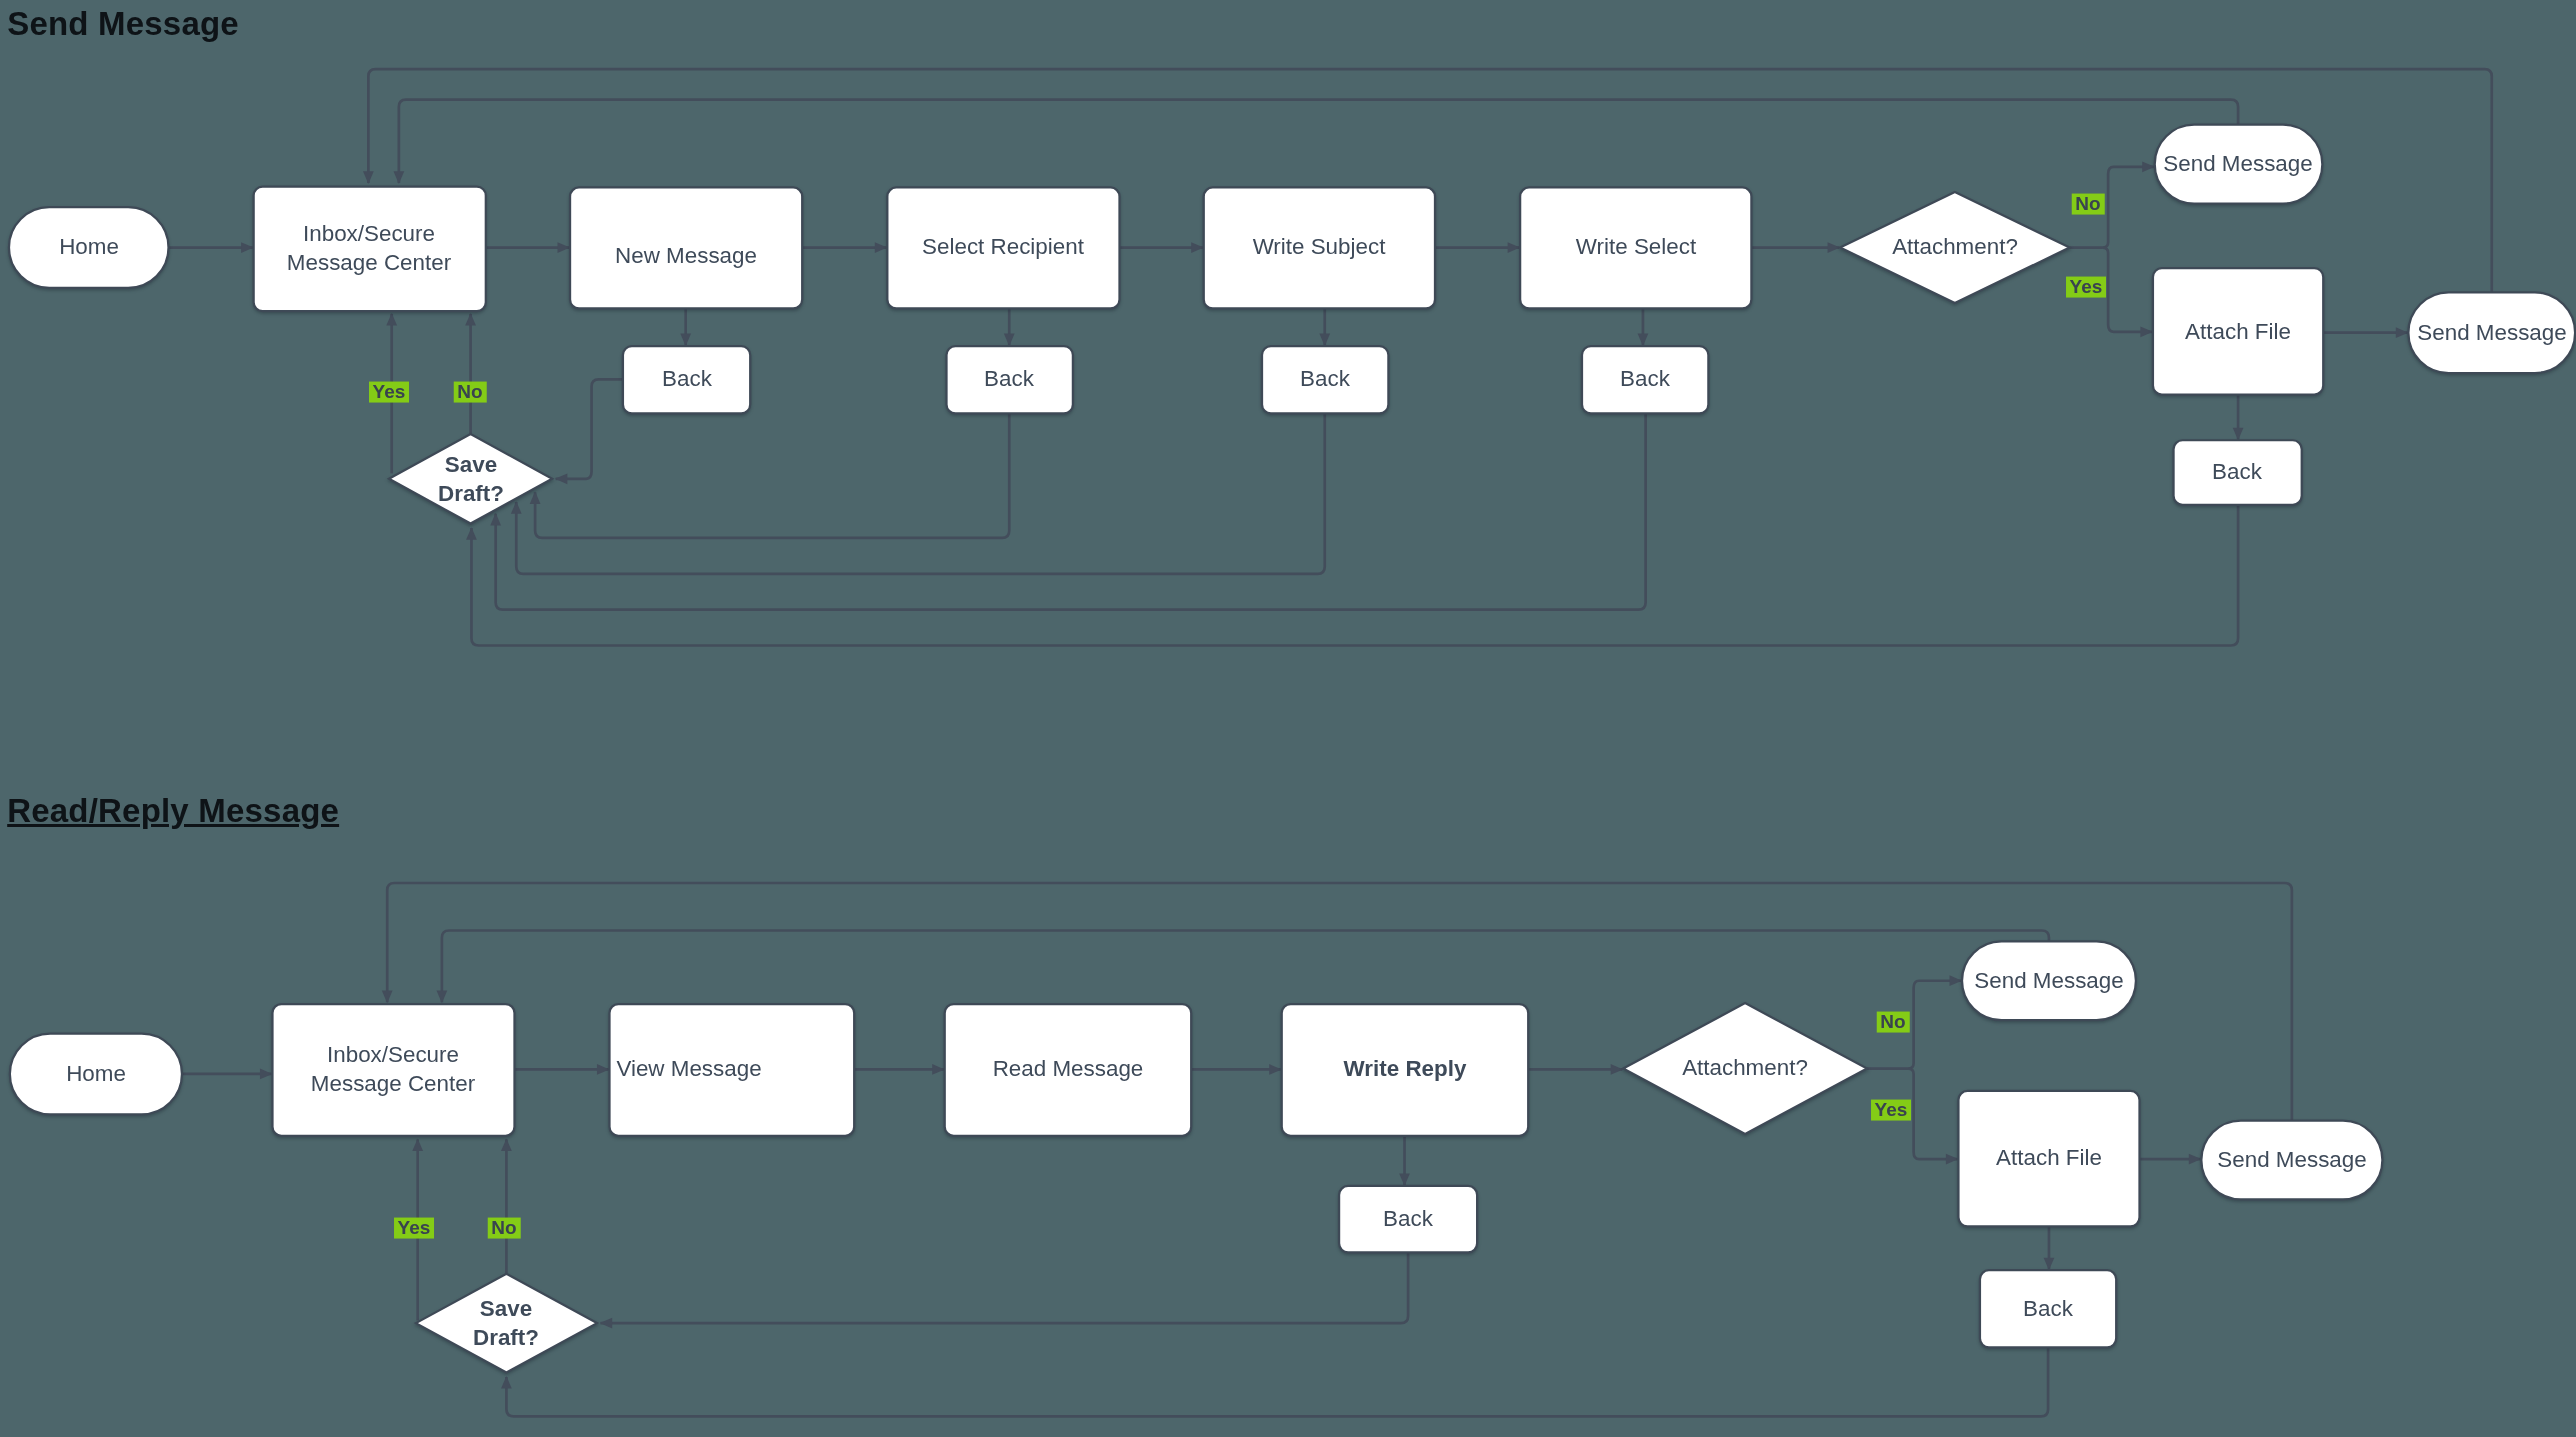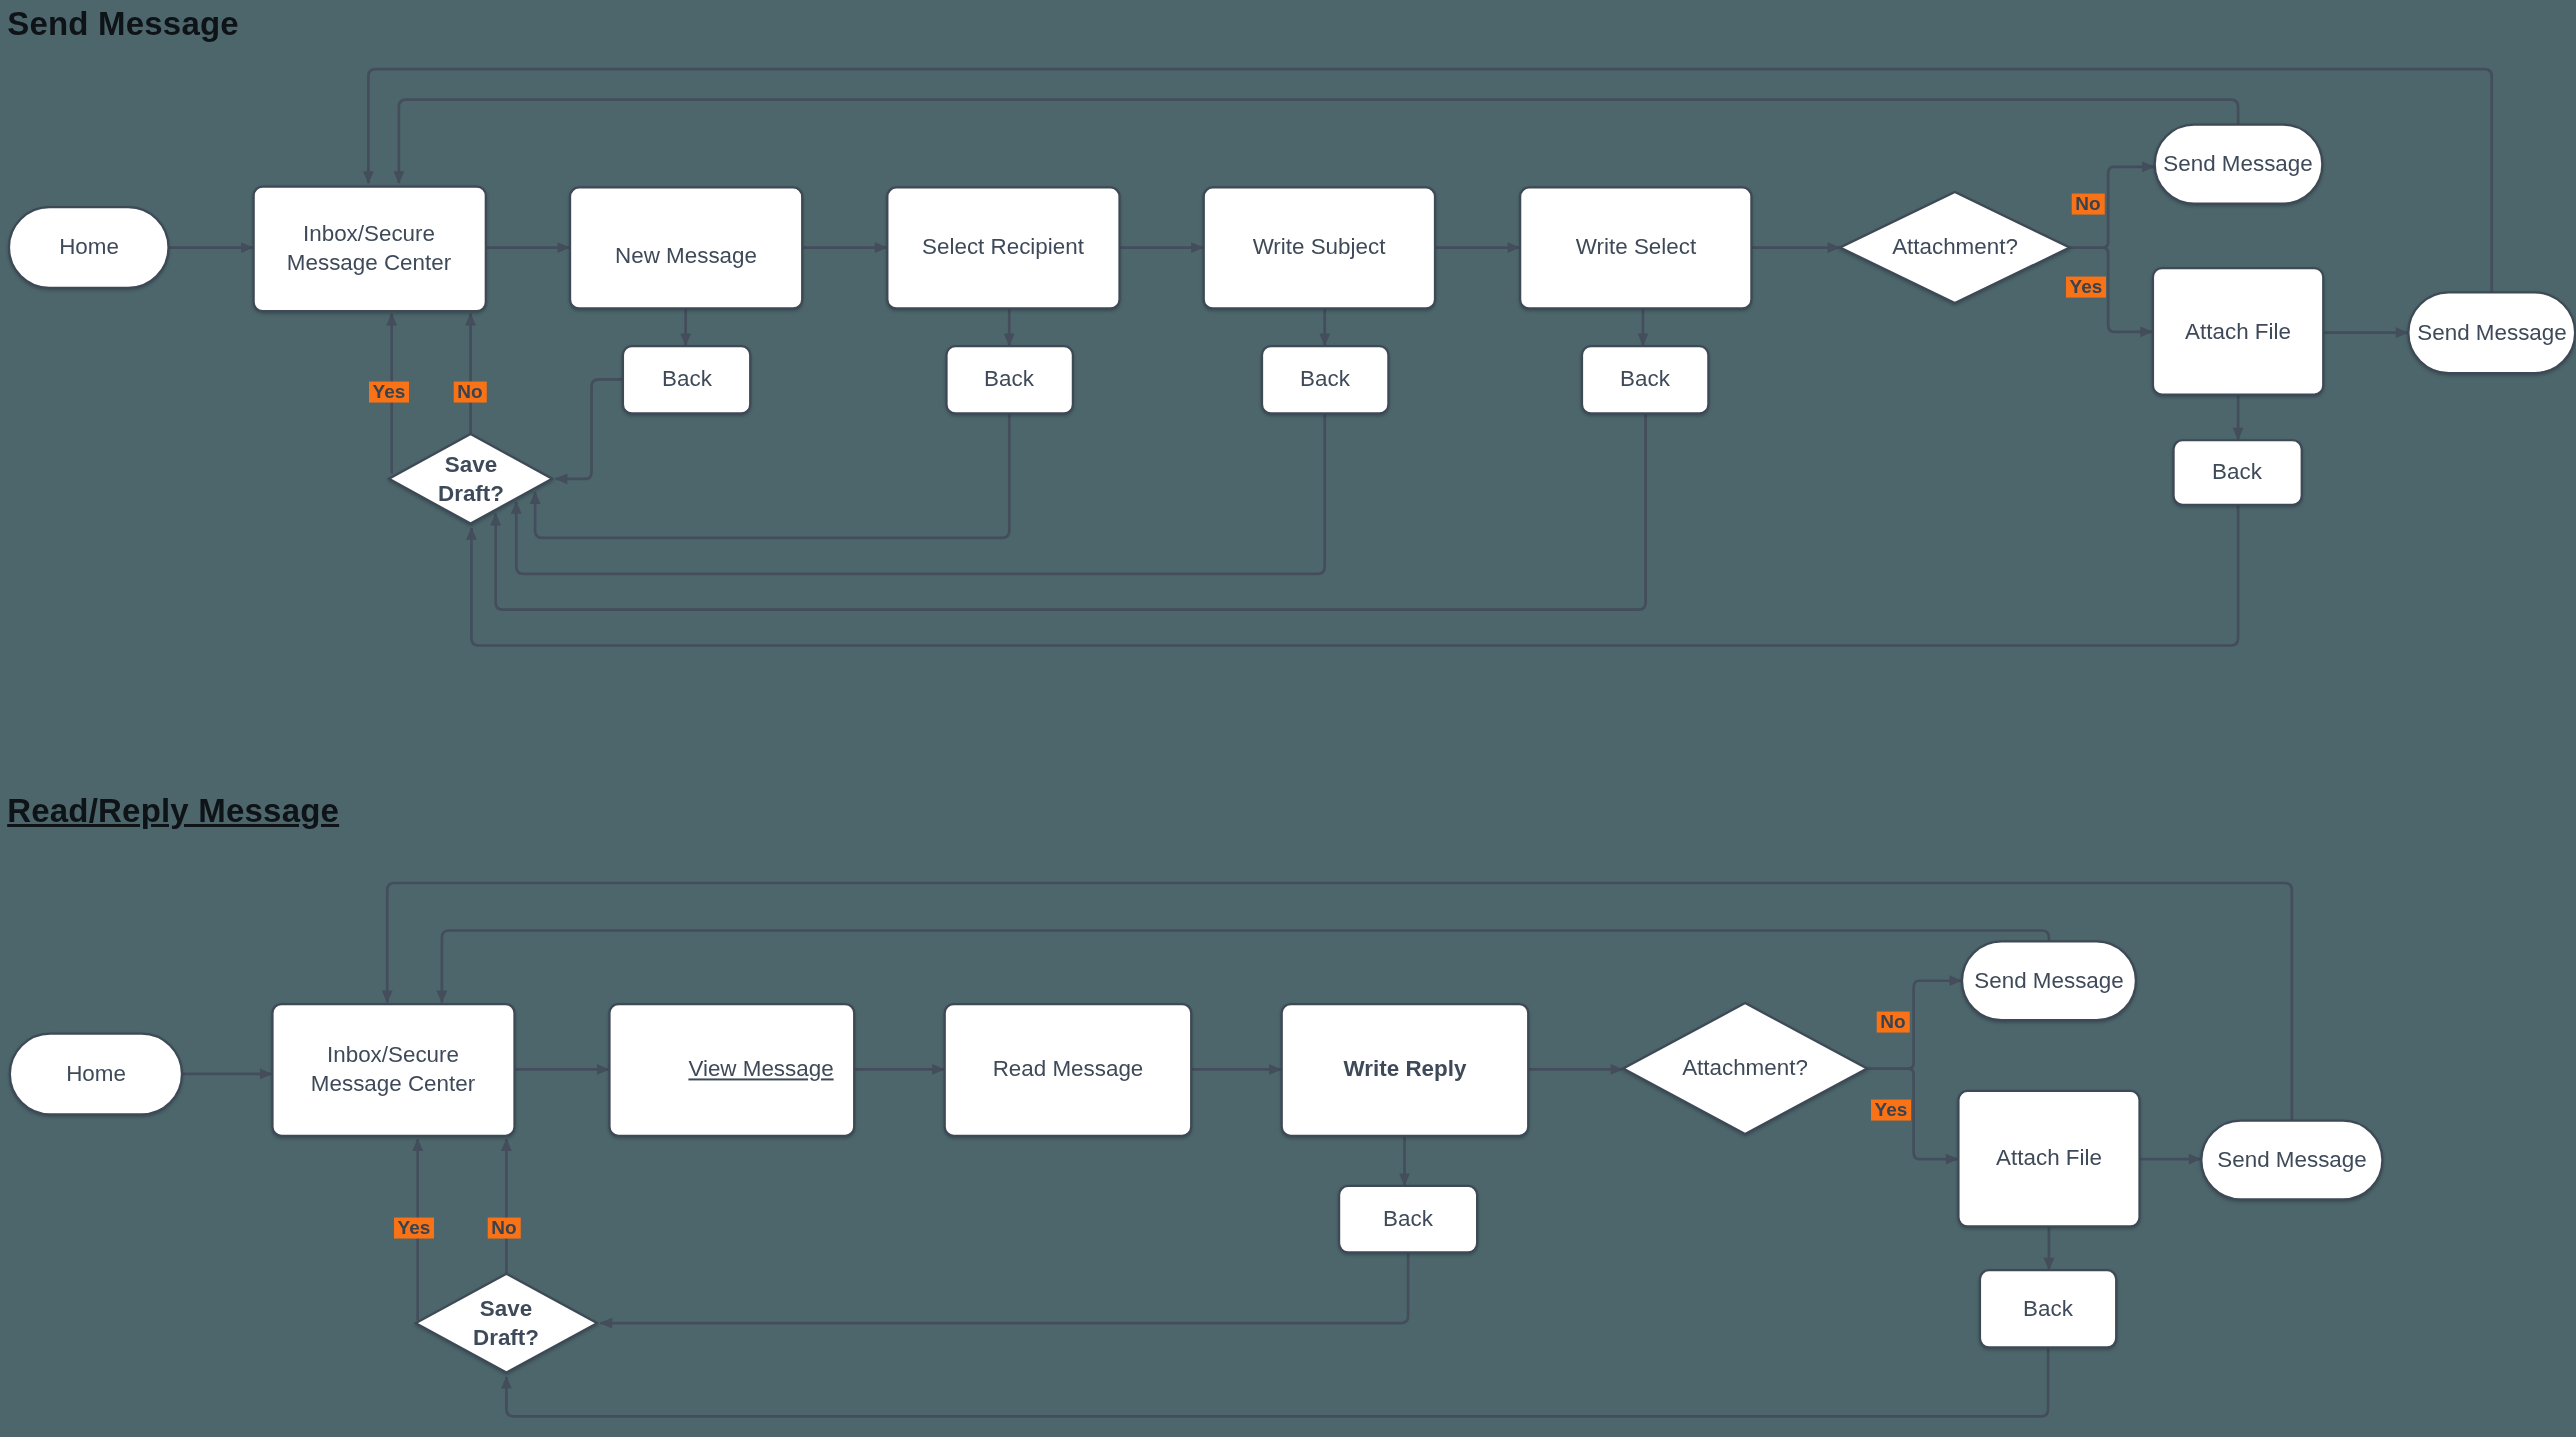--- a/index.html
+++ b/index.html
@@ -17,21 +17,21 @@
   .nlabel{
     position:absolute;transform:translate(-50%,-50%);
     font-size:22.4px;color:#3e4a59;text-align:center;line-height:1.3;white-space:nowrap;
   }
   .nlabel.wrap{white-space:normal;}
   .nlabel.w-inbox{width:224px;}
   .nlabel.w-diamond{width:108px;font-weight:bold;}
   .elabel{
     position:absolute;transform:translate(-50%,-50%);
     font-size:19px;font-weight:bold;color:#39434f;
-    background:#f97316;padding:0 3.6px;line-height:1.1;
+    background:#84cc16;padding:0 3.6px;line-height:1.1;
   }
 </style>
 </head>
 <body style="background: rgb(77, 102, 107);">
 
 <svg class="canvas" width="2576" height="1438" viewBox="0 0 2874 1604">
   <defs>
     <marker id="arrow" viewBox="0 0 16 16" refX="14" refY="8" markerWidth="16" markerHeight="16" orient="auto-start-reverse" markerUnits="userSpaceOnUse">
       <path d="M1,2 L15,8 L1,14 Z" fill="#434d5b"></path>
     </marker>
@@ -139,21 +139,21 @@
 <div class="nlabel" style="left:2237px;top:472px;">Back</div>
 <div class="nlabel wrap w-diamond" style="left:471px;top:479px;">Save Draft?</div>
 
 <div class="elabel" style="left:2088px;top:204px;">No</div>
 <div class="elabel" style="left:2086px;top:287px;">Yes</div>
 <div class="elabel" style="left:389px;top:392px;">Yes</div>
 <div class="elabel" style="left:470px;top:392px;">No</div>
 
 <div class="nlabel" style="left:96px;top:1074px;">Home</div>
 <div class="nlabel wrap w-inbox" style="left:393px;top:1069px;">Inbox/Secure Message Center</div>
-<div class="nlabel" style="left:761px;top:1069px;text-decoration:underline;">View Message</div>
+<div class="nlabel" style="left:689px;top:1069px;">View Message</div>
 <div class="nlabel" style="left:1068px;top:1069px;">Read Message</div>
 <div class="nlabel" style="left:1405px;top:1069px;font-weight:bold;">Write Reply</div>
 <div class="nlabel" style="left:1745px;top:1068px;">Attachment?</div>
 <div class="nlabel" style="left:2049px;top:981px;">Send Message</div>
 <div class="nlabel" style="left:2049px;top:1158px;">Attach File</div>
 <div class="nlabel" style="left:2292px;top:1160px;">Send Message</div>
 <div class="nlabel" style="left:1408px;top:1219px;">Back</div>
 <div class="nlabel" style="left:2048px;top:1309px;">Back</div>
 <div class="nlabel wrap w-diamond" style="left:506px;top:1323px;">Save Draft?</div>
 

